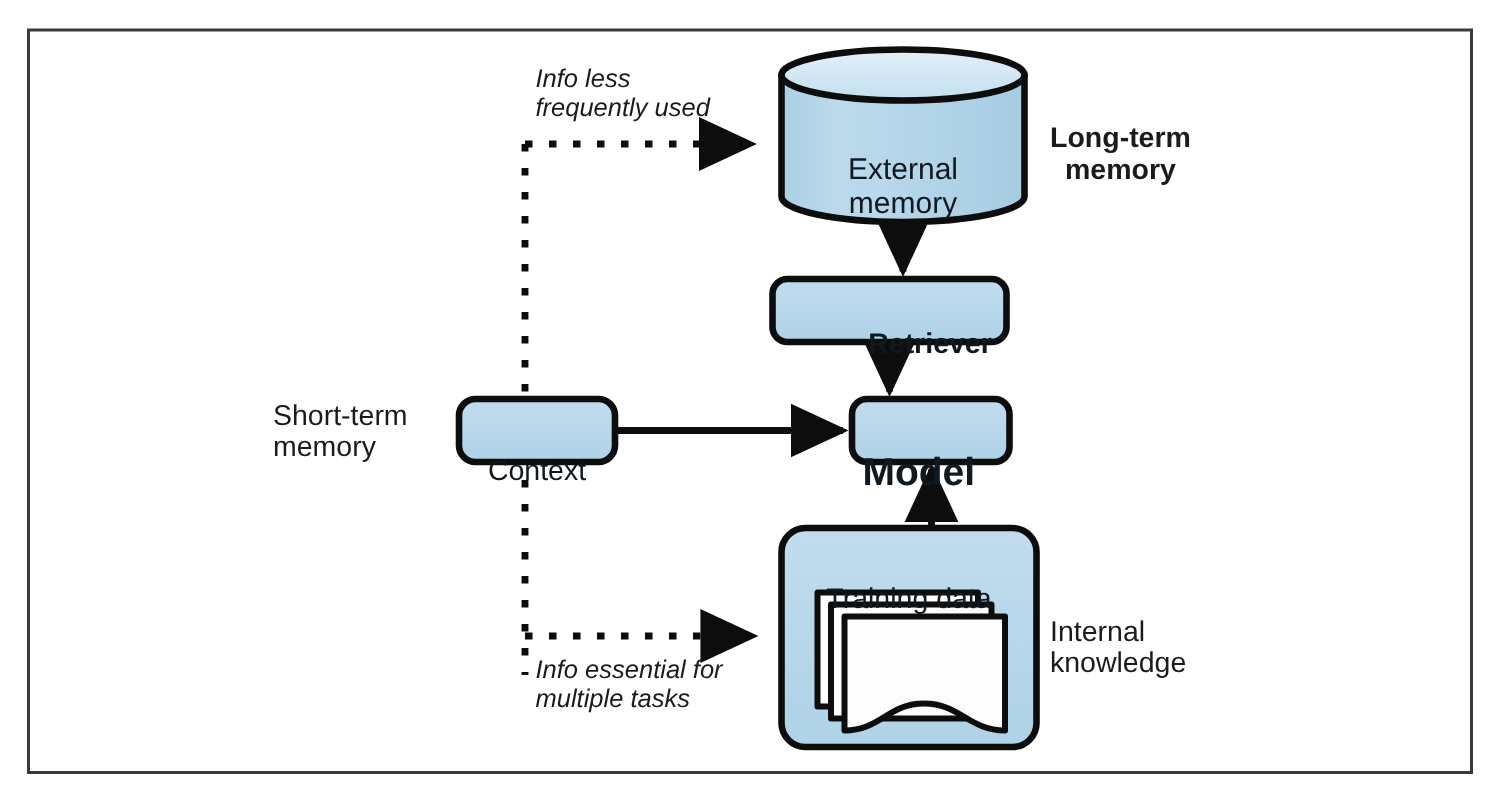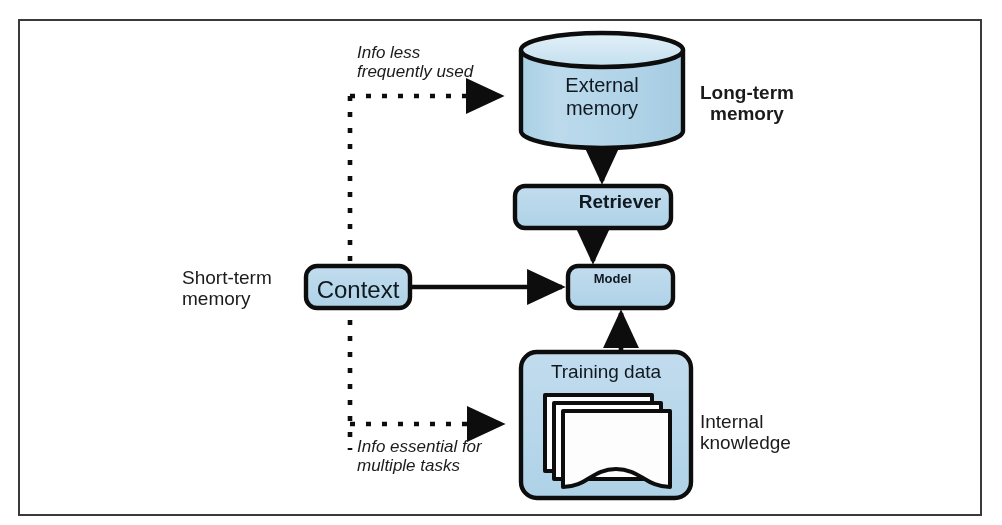--- a/index.html
+++ b/index.html
@@ -52,25 +52,26 @@
     font-style: italic;
     font-weight: 400;
   }
   .node-text {
     position: absolute;
     color: #101820;
     text-align: center;
     line-height: 1.13;
     white-space: pre-line;
     pointer-events: none;
+    margin-top: 28px;
   }
   .node-text.bold { font-weight: 700; }
   #t-external { left: 520px; top: 74px; width: 164px; font-size: 20px; }
   #t-retriever { left: 513px; top: 191px; width: 160px; font-size: 19px; padding-left: 27px; }
-  #t-model { left: 565px; top: 272px; width: 95px; font-size: 13px; }
+  #t-model { left: 565px; top: 272px; width: 95px; font-size: 26px; }
   #t-training { left: 521px; top: 361px; width: 170px; font-size: 19px; }
   #lbl-longterm { left: 700px; top: 82px; text-align: center; font-weight: bold; }
   #lbl-internal { left: 700px; top: 411px; text-align: left; }
   #lbl-shortterm { left: 182px; top: 267px; width: 117px; text-align: left; }
   #lbl-infoless { left: 357px; top: 43px; text-align: left; }
   #lbl-infoess { left: 357px; top: 437px; text-align: left; }
 </style>
 </head>
 <body>
 
@@ -141,21 +142,21 @@
 
   <div class="node-text" id="t-external">External
 memory</div>
 
   <div class="node-text bold" id="t-retriever">Retriever</div>
 
   <div class="node-text bold" id="t-model">Model</div>
 
   <div class="node-text" id="t-training">Training data</div>
 
-  <div class="node-text" id="t-context" style="left:306px; top:276px; width:104px; font-size:24px;">Context</div>
+  <div class="node-text" id="t-context" style="left:306px; top:276px; width:104px; font-size:19px;">Context</div>
 
   <div class="lbl lbl-plain" id="lbl-longterm">Long-term
 memory</div>
 
   <div class="lbl lbl-plain" id="lbl-internal">Internal
 knowledge</div>
 
   <div class="lbl lbl-plain" id="lbl-shortterm">Short-term
 memory</div>
 

